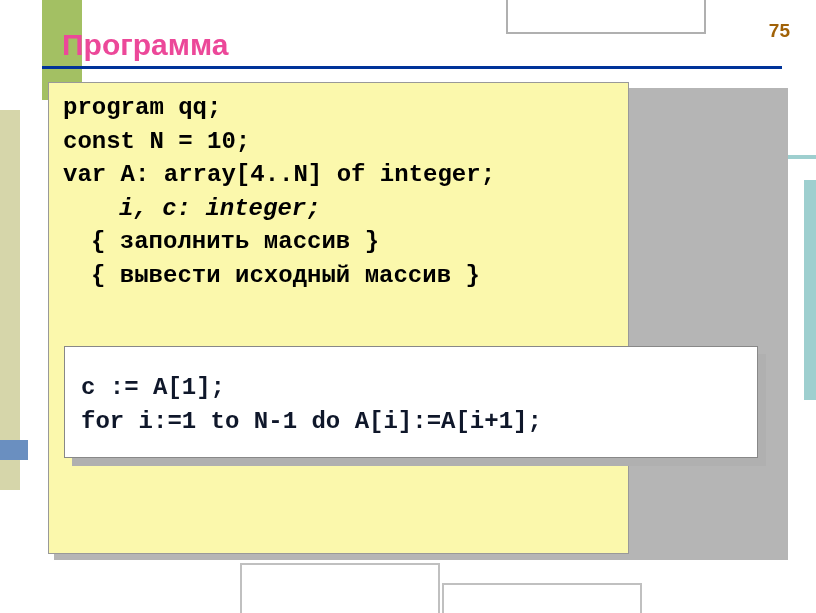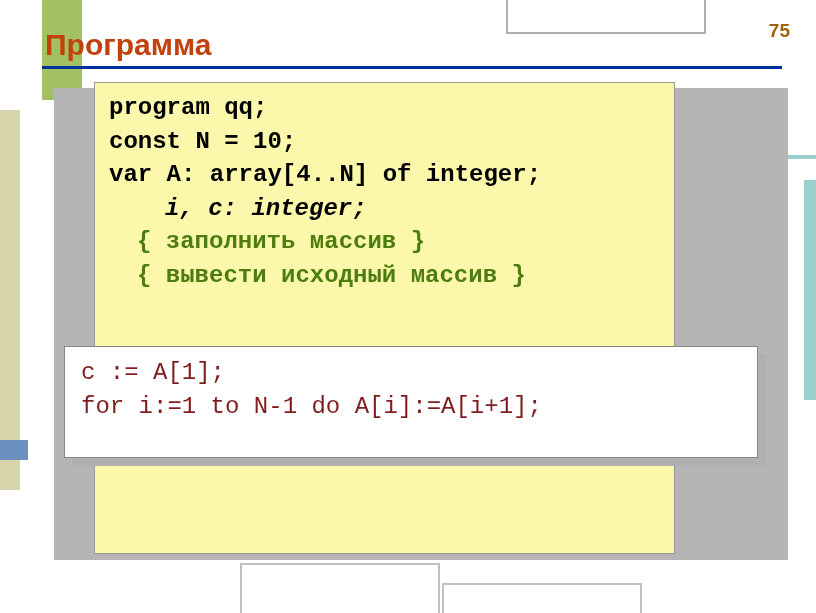--- a/index.html
+++ b/index.html
@@ -67,24 +67,24 @@
     }
     .page-num {
       position: absolute;
       right: 26px; top: 20px;
       font-size: 19px;
       font-weight: bold;
       color: #a16207;
     }
     .title {
       position: absolute;
-      left: 45px; top: 28px;
+      left: 62px; top: 28px;
       font-size: 30px;
       font-weight: bold;
-      color: #c2410c;
+      color: #ec4899;
     }
     .title-underline {
       position: absolute;
       left: 42px; top: 66px;
       width: 740px; height: 3px;
       background: #003399;
     }
     .code-box-shadow {
       position: absolute;
       left: 54px; top: 88px;
@@ -96,42 +96,41 @@
       left: 48px; top: 82px;
       width: 581px; height: 472px;
       background: #fbf8ac;
       border: 1px solid #999;
       padding: 8px 14px;
       font-family: "Courier New", monospace;
       font-size: 24px;
       font-weight: bold;
       color: #000;
       line-height: 1.4;
-      margin-left: 46px;
     }
-    .comment { color: #4d7c0f; }
+    .comment { color: #000000; }
     .indent1 { padding-left: 28px; }
     .indent-var { padding-left: 56px; font-style: italic; }
     .highlight-shadow {
       position: absolute;
       left: 72px; top: 354px;
       width: 694px; height: 112px;
       background: #b0b0b0;
     }
     .highlight {
       position: absolute;
       left: 64px; top: 346px;
       width: 694px; height: 112px;
       background: #fff;
       border: 1px solid #888;
-      padding: 9px 16px;
+      padding: 24px 16px;
       font-family: "Courier New", monospace;
       font-size: 24px;
-      font-weight: normal;
-      color: #7f1d1d;
+      font-weight: bold;
+      color: #0f172a;
       line-height: 1.4;
     }
   </style>
 </head>
 <body>
 
 <div class="deco-left-olive"></div>
 <div class="deco-left-blue"></div>
 <div class="deco-top-green"></div>
 <div class="deco-top-gray"></div>

